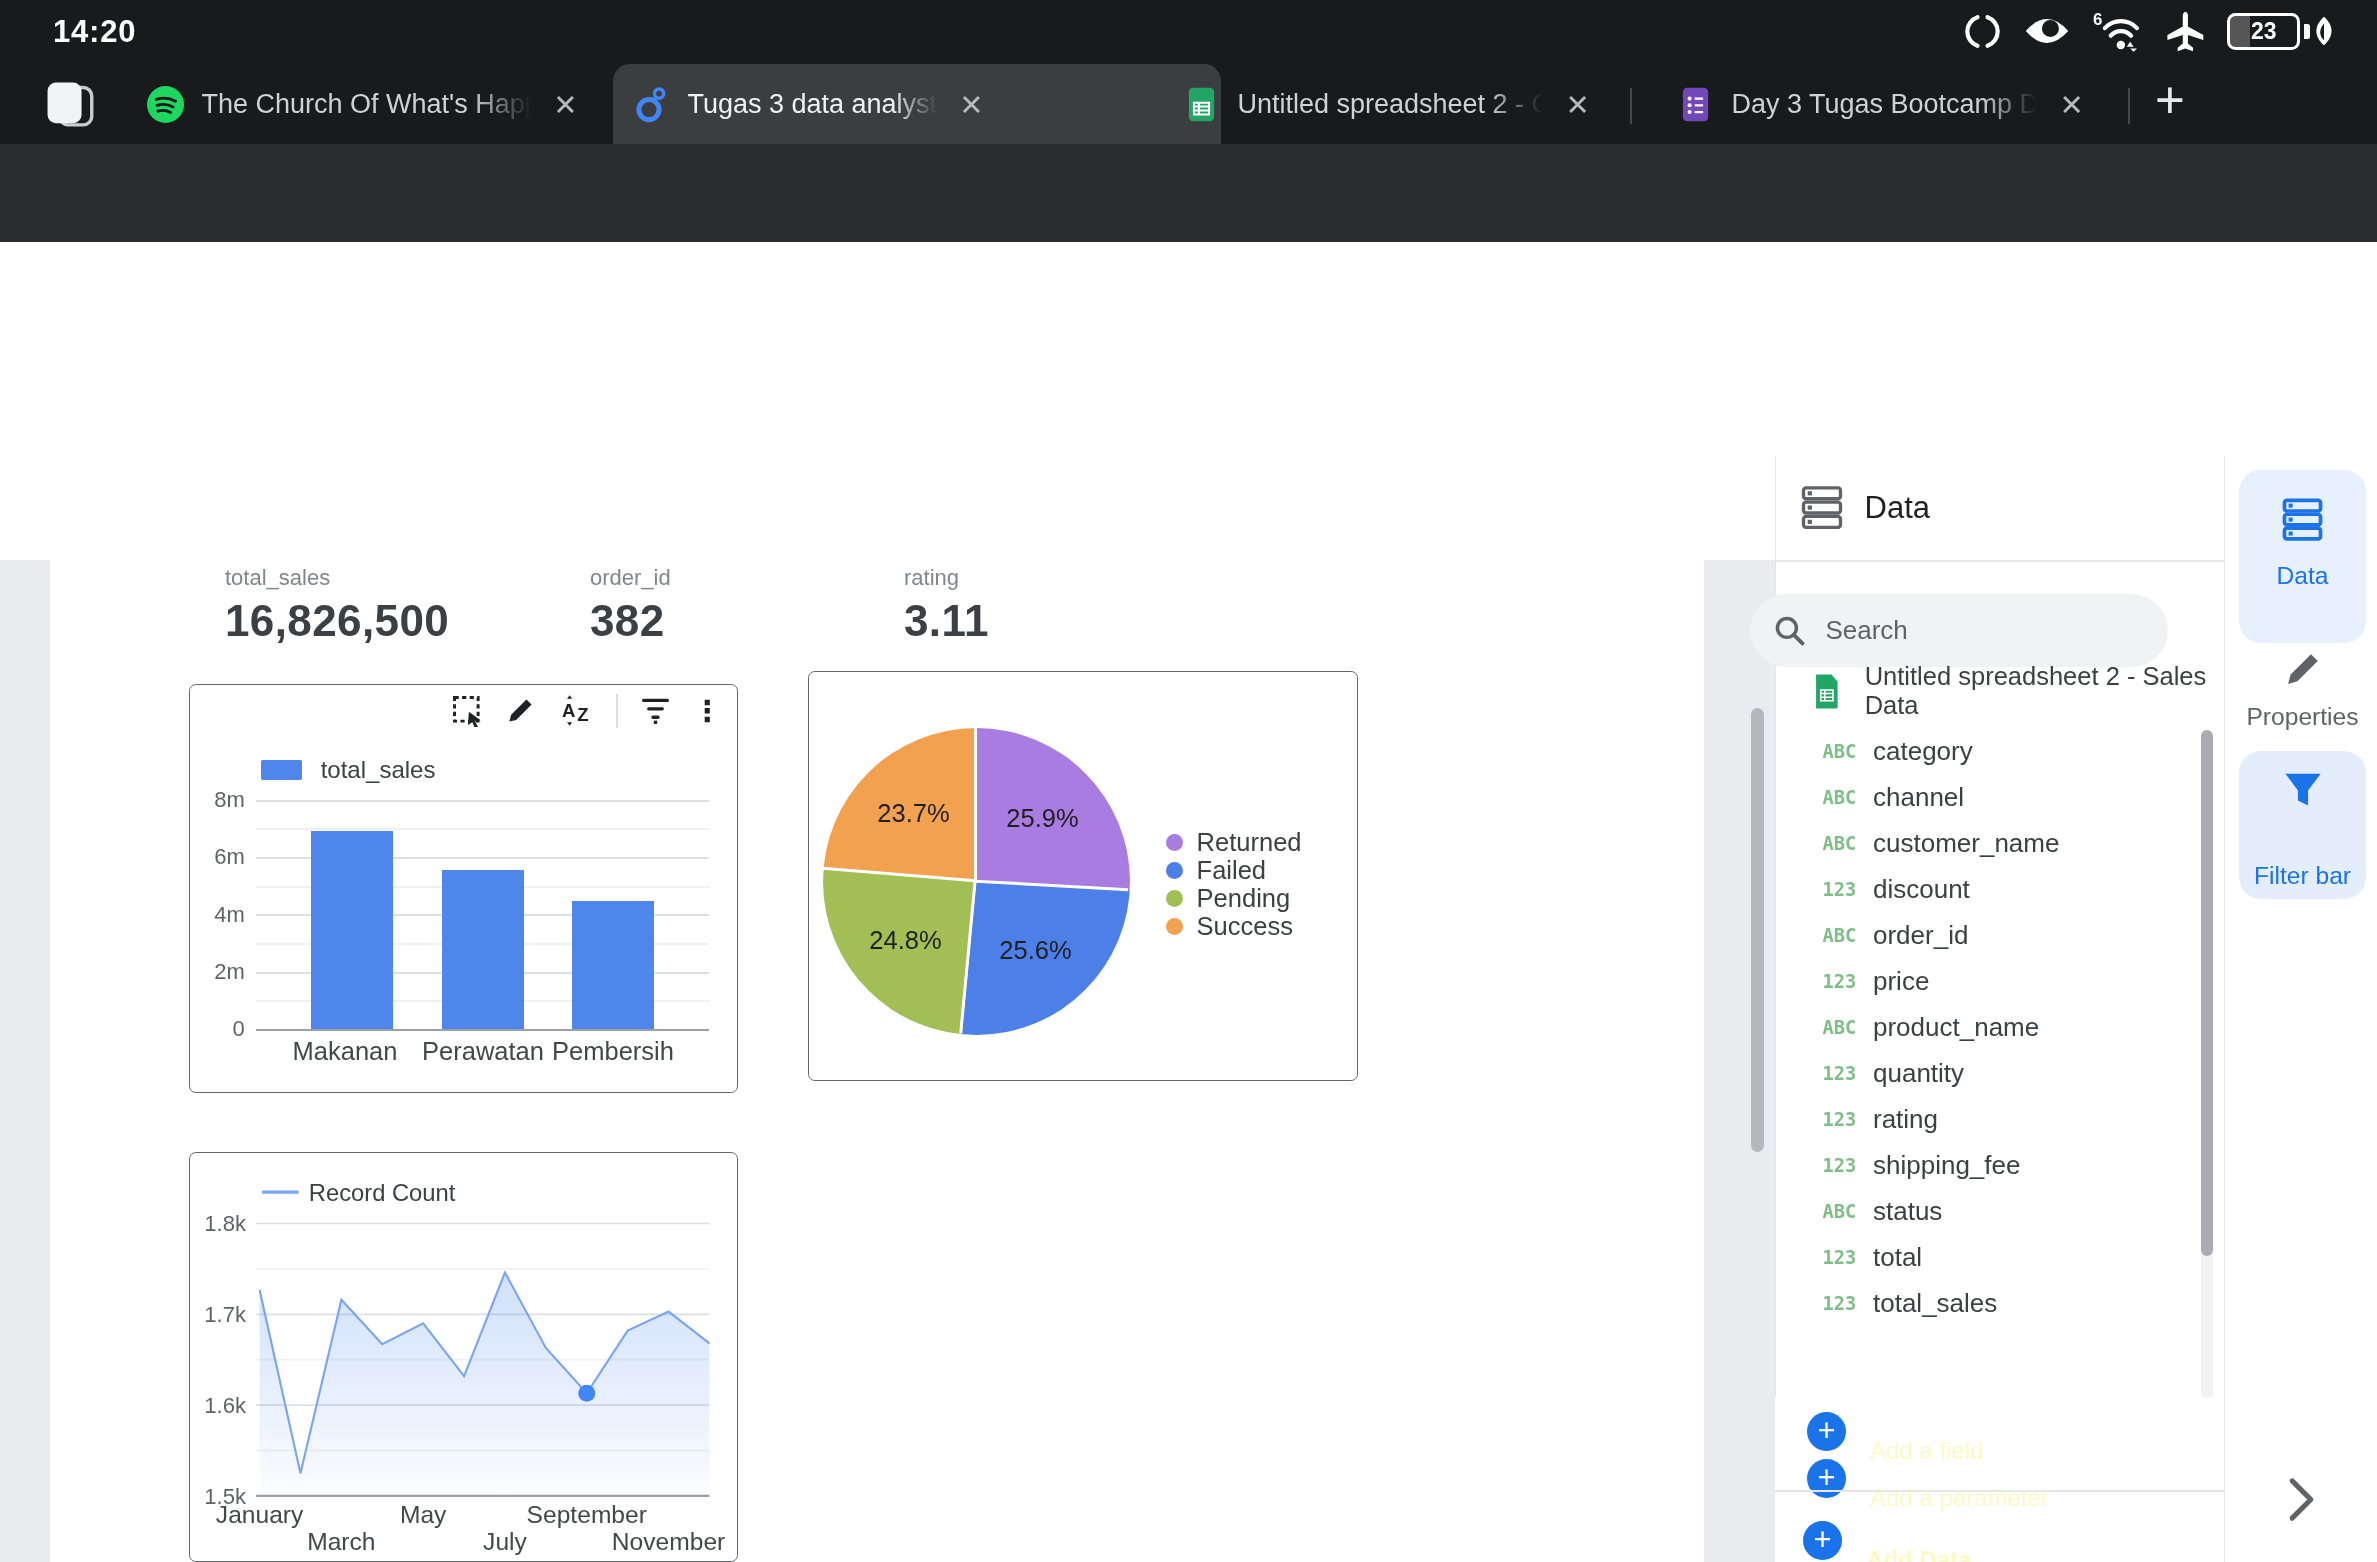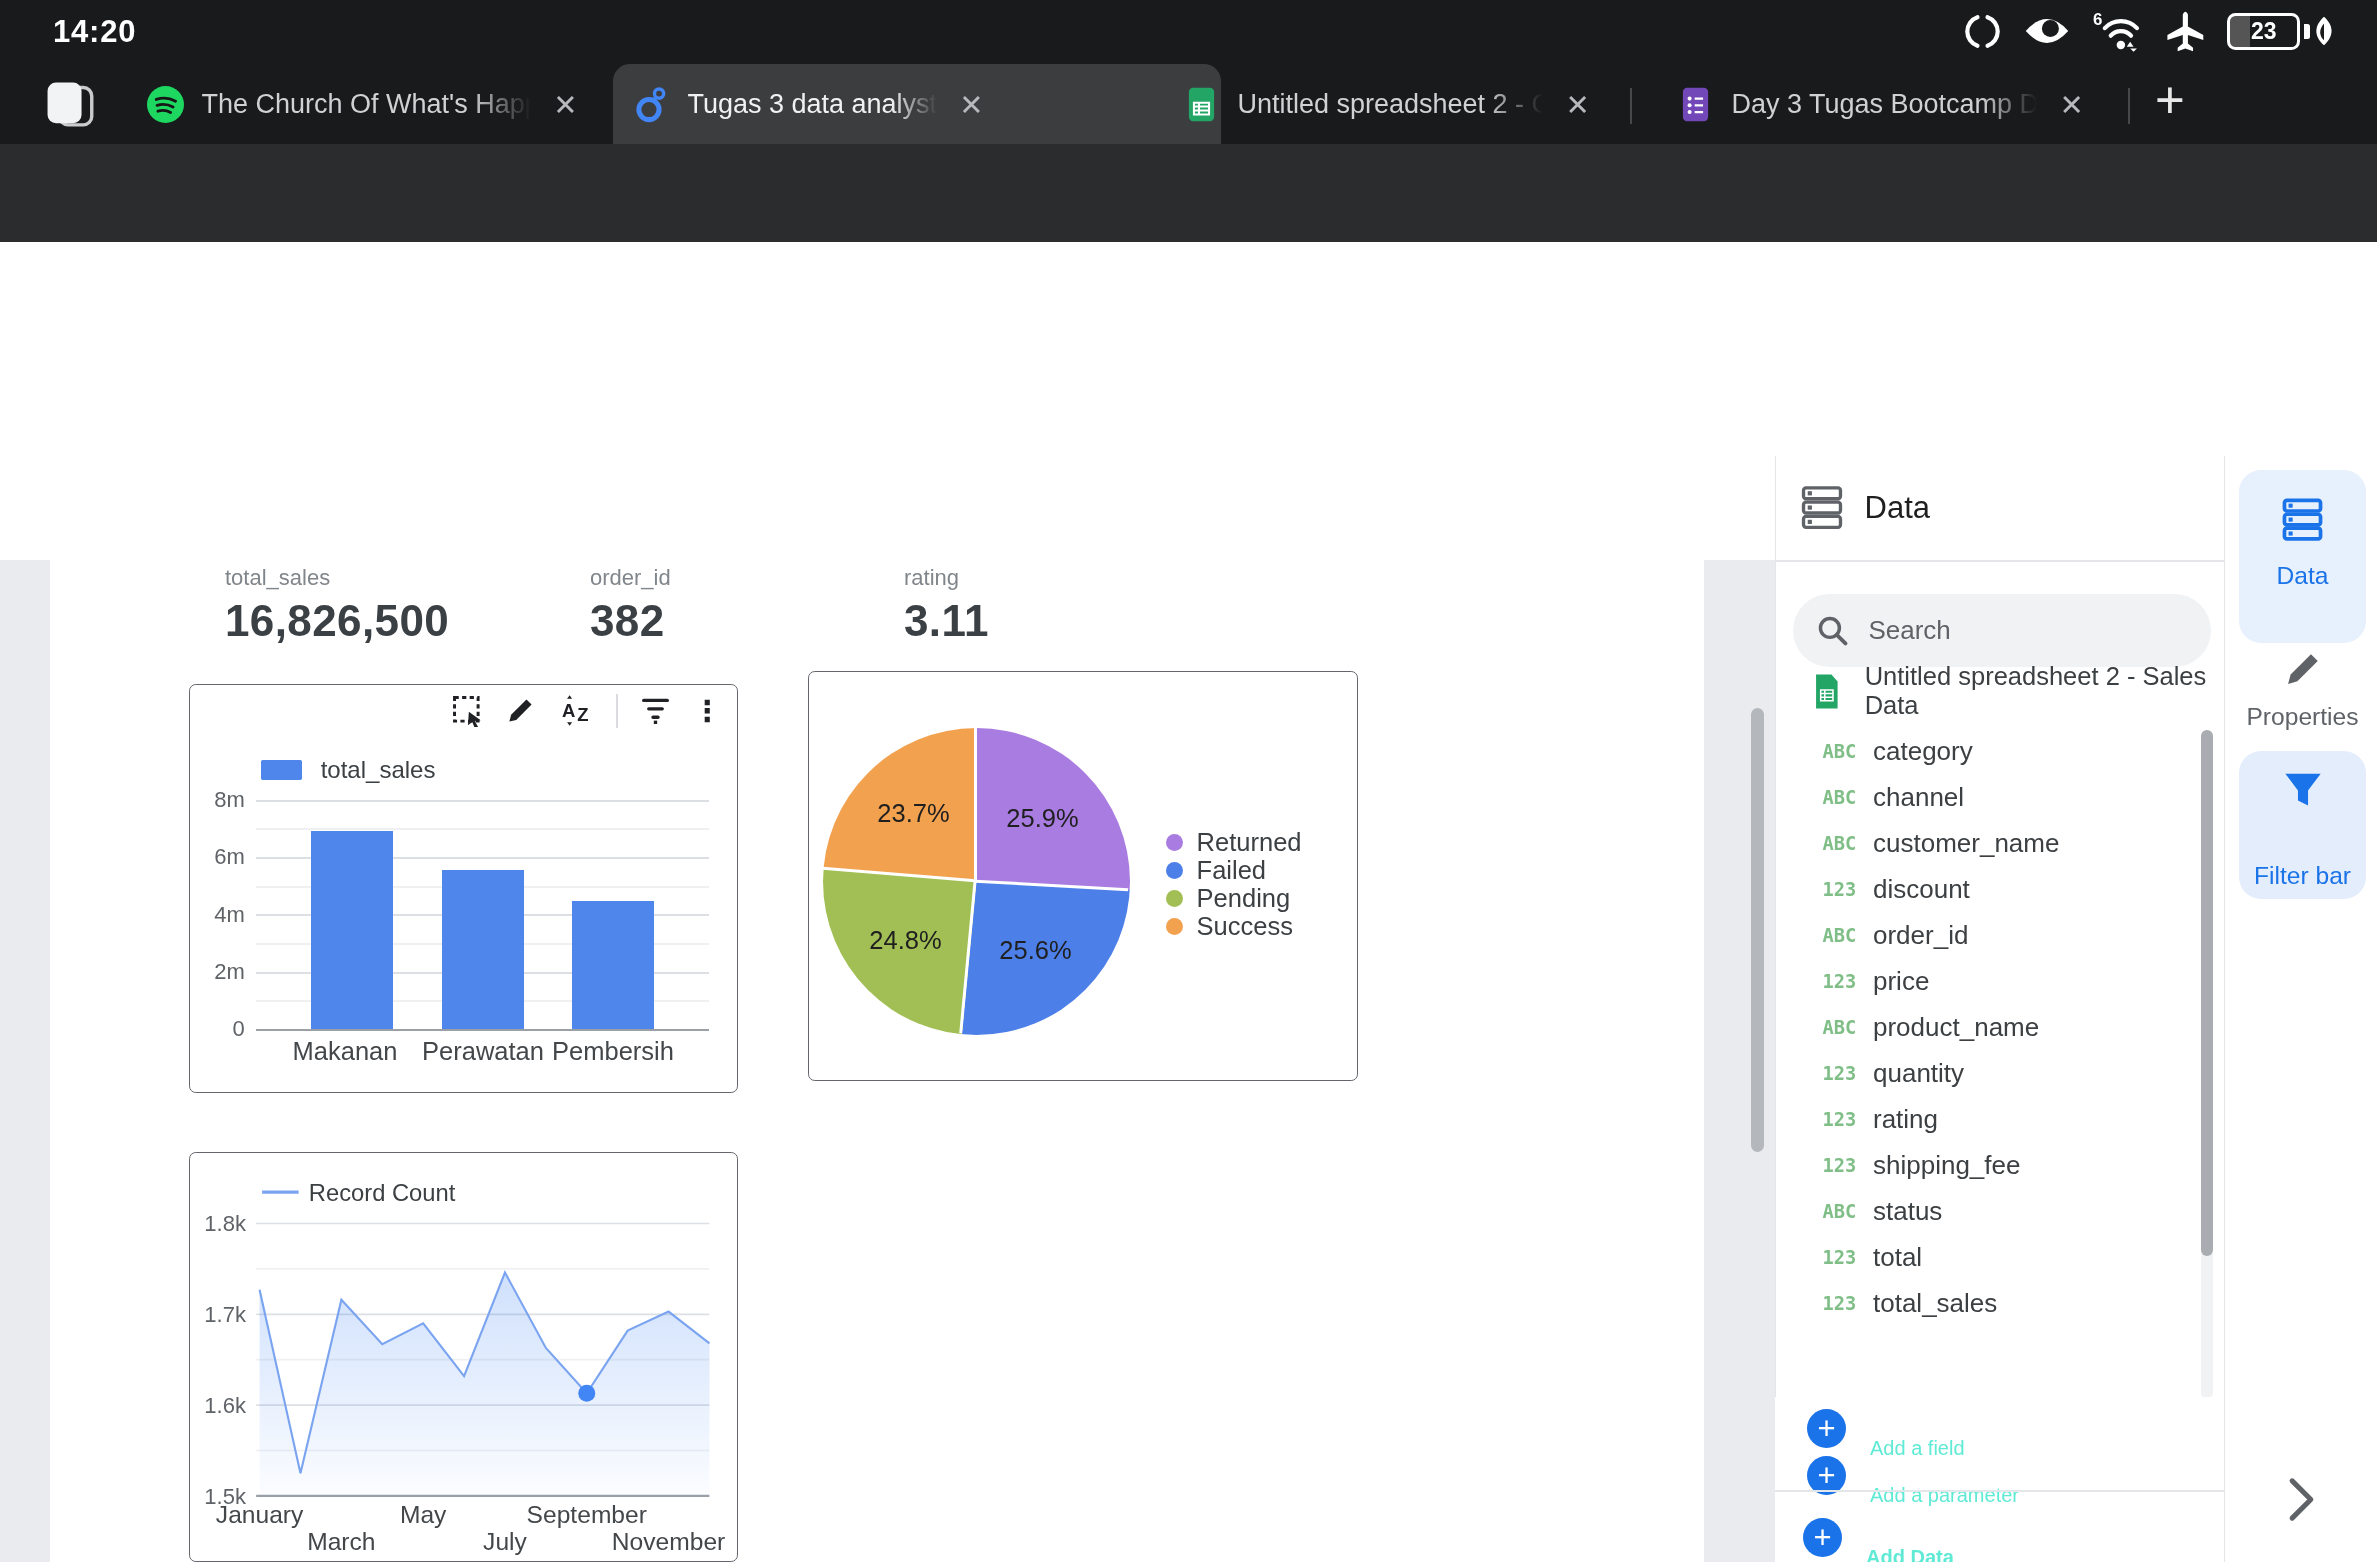--- a/index.html
+++ b/index.html
@@ -117,37 +117,37 @@
   .pie-label { position:absolute; width:93px; text-align:center; font-size:25.5px; color:#1f1f1f; }
   #pie-legend { position:absolute; left:357px; top:160px; display:flex; flex-direction:column; gap:7.6px; }
   .pleg { display:flex; align-items:center; gap:13.6px; font-size:25.5px; color:#3c4043; height:20.4px; }
   .pleg-dot { width:17px; height:17px; border-radius:50%; }
 
   
   #dpanel { left:1775px; top:456px; width:449px; height:1106px; background:#fff; border-left:1.7px solid #e3e5e8; }
   #dp-head { position:absolute; left:1775px; top:456px; width:449px; height:104px; display:flex; align-items:center; gap:22px; padding-left:25.5px; }
   #dp-title { font-size:31px; color:#1f1f1f; }
   #dp-div1 { left:1775px; top:560px; width:449px; height:1.7px; background:#e4e6e9; }
-  #dp-search { left:1793px; top:594px; width:418px; height:73px; background:#f0f2f4; border-radius:37px;
+  #dp-search { left:1750px; top:594px; width:418px; height:73px; background:#f0f2f4; border-radius:37px;
                display:flex; align-items:center; gap:20.4px; padding:0 24px; }
   #dp-search-text { font-size:26px; color:#5f6368; }
   #dp-source { left:1775px; top:667px; width:449px; height:48px; display:flex; align-items:center; gap:24px; padding-left:38px; }
   #dp-source-name { font-size:25.5px; color:#3c4043; }
   #field-list { left:1775px; top:728px; width:425px; height:688px; overflow:hidden; }
   .frow { position:relative; height:46px; display:flex; align-items:center; }
   .ficon { position:absolute; left:38px; width:53px; text-align:center; color:#7fbe87; }
   .fglyph { font-family:"DejaVu Sans Mono","Liberation Mono",monospace; font-size:18.7px; font-weight:700; letter-spacing:0px; }
   .fname { position:absolute; left:98px; font-size:26px; color:#3c4043; }
   #flist-scroll-track { left:2201px; top:730px; width:12px; height:669px; background:#f1f2f3; border-radius:6px; }
   #flist-scroll { left:2201px; top:730px; width:12px; height:526px; background:#a9adb2; border-radius:6px; }
   #dp-footer { left:1775px; top:1397px; width:447px; height:166px; background:#fff; }
   .addrow { position:absolute; display:flex; align-items:center; gap:24px; left:1807px; }
   .pluscirc { width:39px; height:39px; border-radius:50%; background:#1a73e8; color:#fff; font-size:31px;
               display:flex; align-items:center; justify-content:center; font-weight:500; }
-  .addlbl { font-size:20px; color:#5eead4;margin-top:40px; }
+  .addlbl { font-size:24px; color:#fef9c3;margin-top:40px; }
   #dp-div2 { left:1775px; top:1490px; width:449px; height:1.7px; background:#e4e6e9; }
 
   
   #rail { left:2224px; top:456px; width:154px; height:1106px; background:#fff; border-left:1.7px solid #e3e5e8; }
   .railbtn { position:absolute; left:2239px; width:127px; border-radius:22px; display:flex; flex-direction:column;
              align-items:center; }
   #rail-data { top:470px; height:173px; background:#e7f0fd; padding-top:25.5px; gap:18.7px; }
   #rail-data .rlbl { color:#1a73e8; }
   #rail-props { top:645px; height:98px; padding-top:5.1px; gap:13.6px; }
   #rail-props .rlbl { color:#5f6368; }

